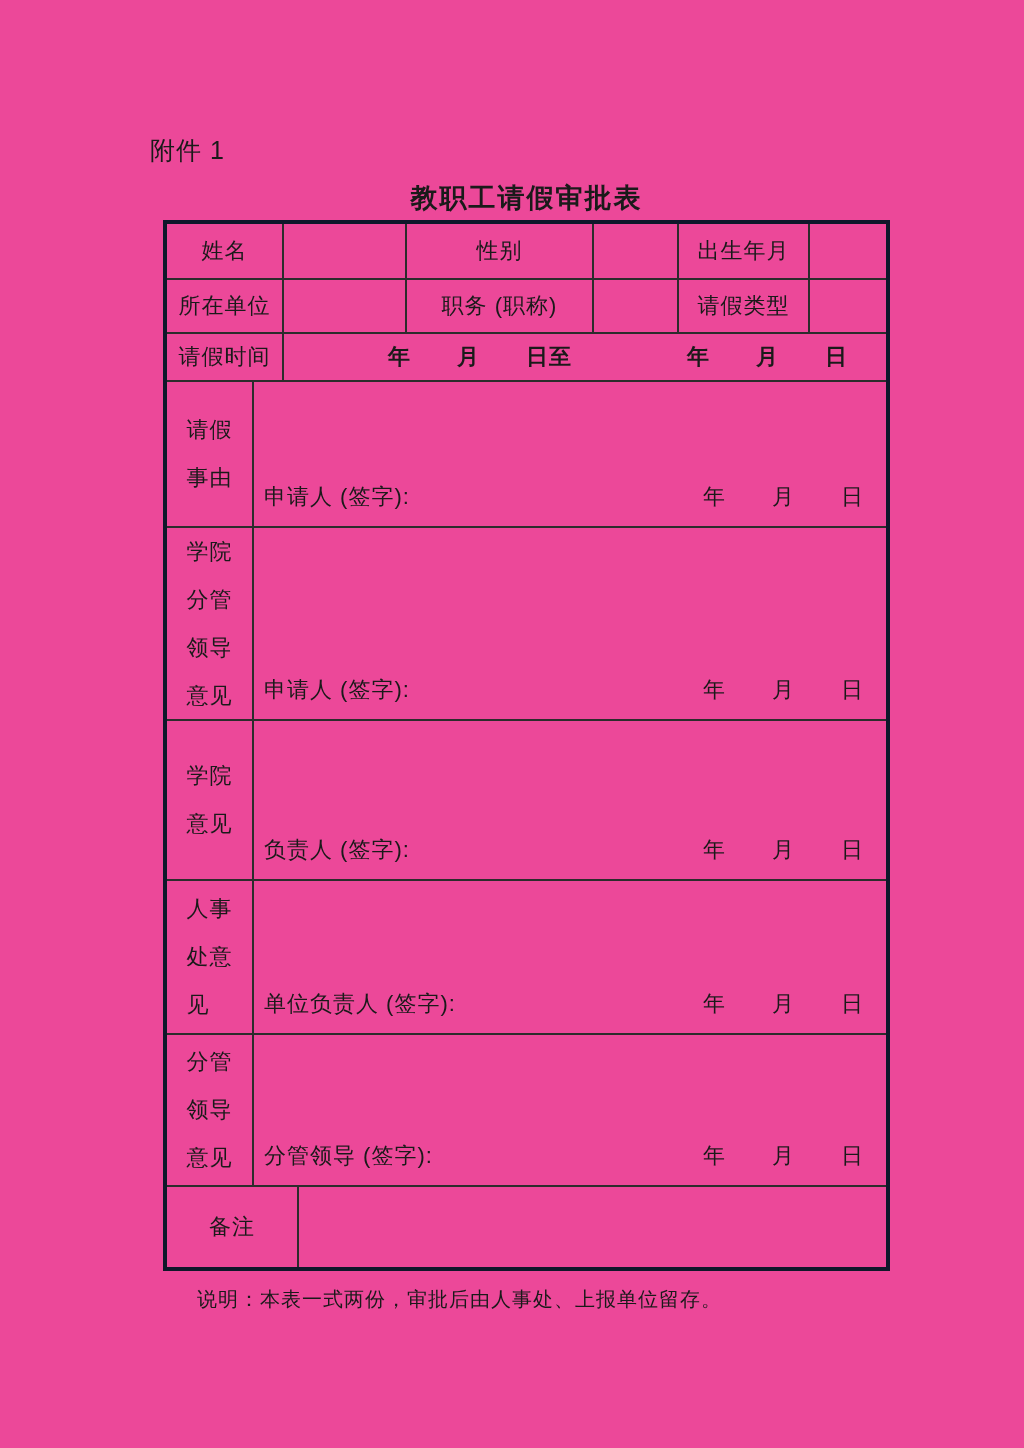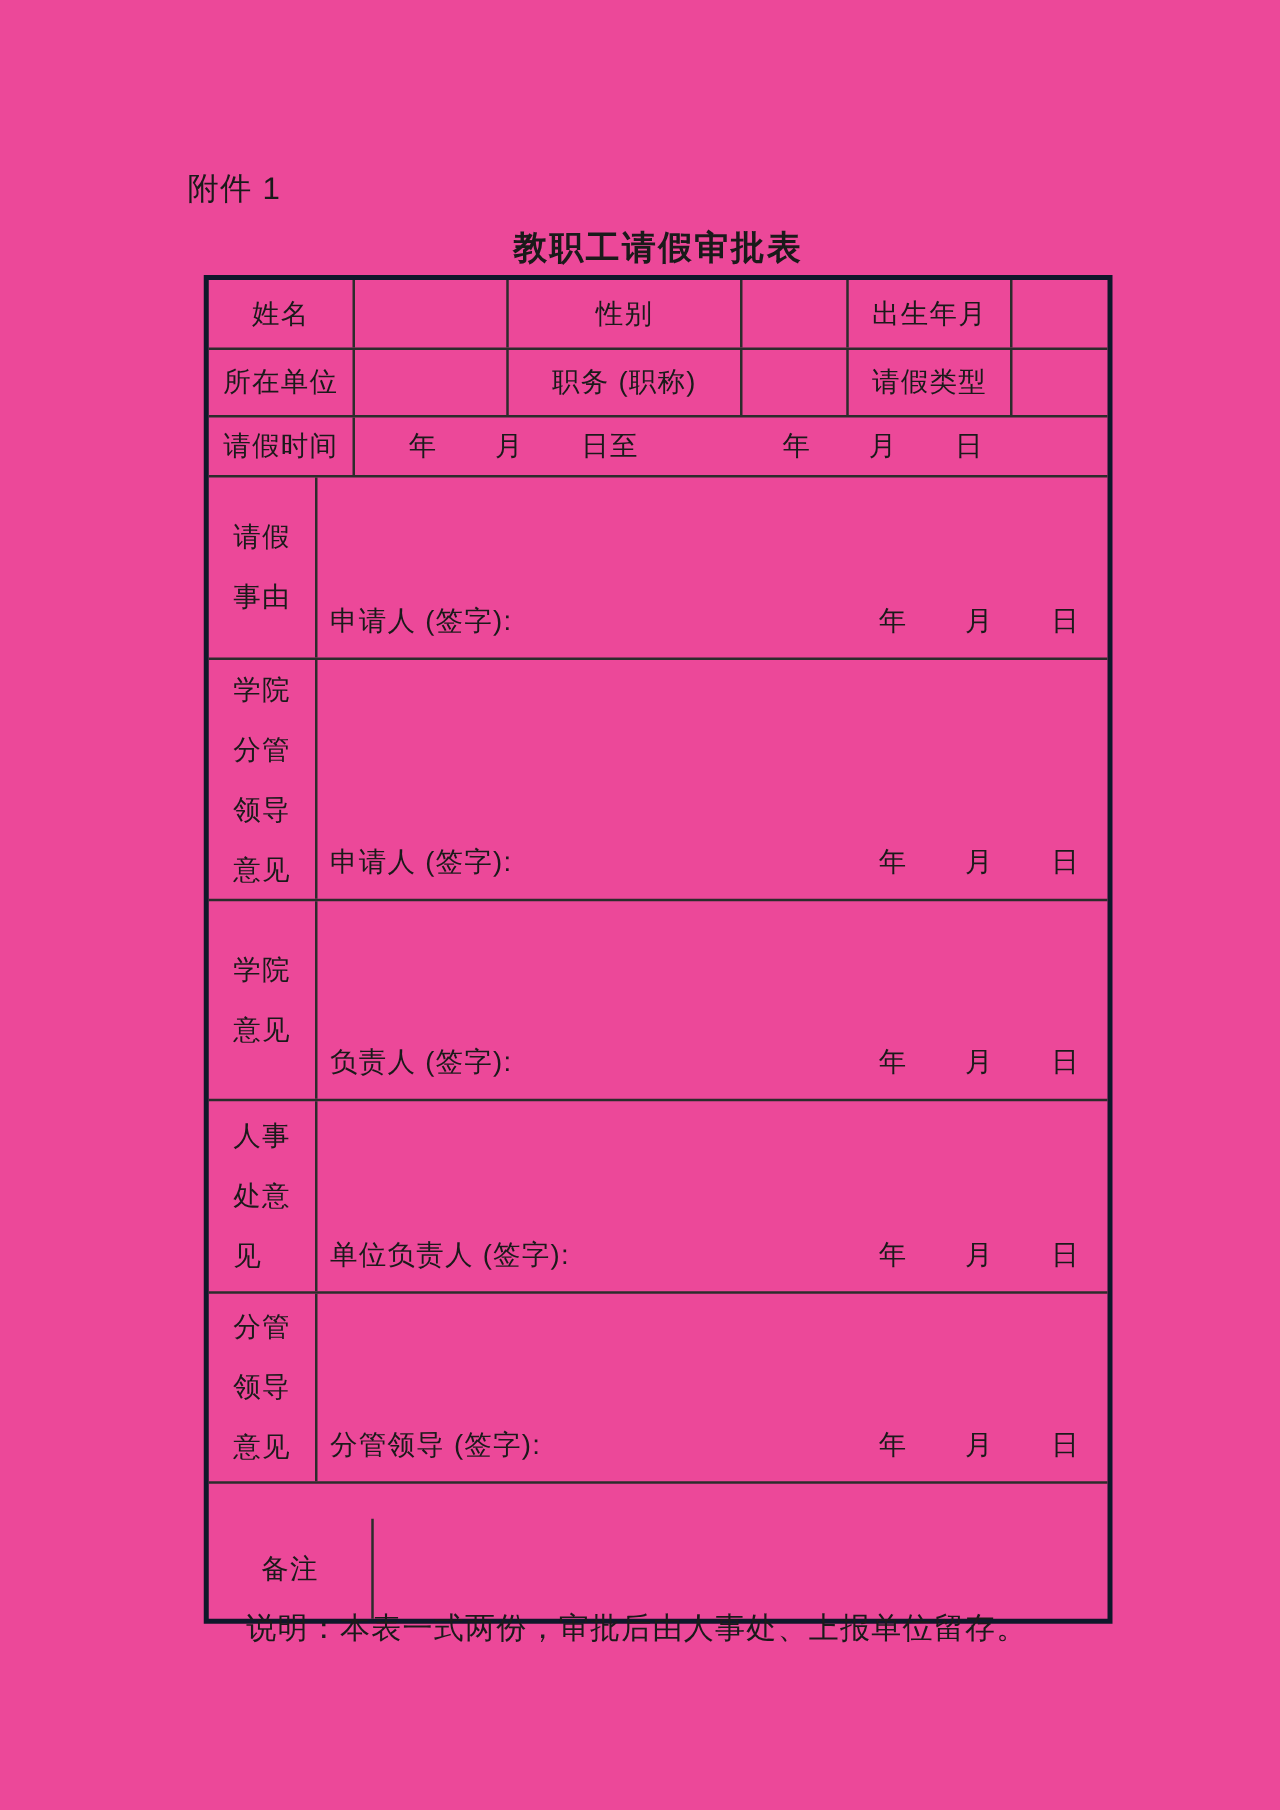--- a/index.html
+++ b/index.html
@@ -39,21 +39,21 @@
     top: 220px;
     width: 727px;
     box-sizing: border-box;
     border: 4px solid #0f172a;
   }
   .row {
     display: flex;
     box-sizing: border-box;
     border-bottom: 2px solid #2c2c2c;
   }
-  .row:last-child { border-bottom: none; margin-top: 28px; }
+  .row:last-child { border-bottom: none; }
   .cell {
     box-sizing: border-box;
     flex: 0 0 auto;
     border-right: 2px solid #2c2c2c;
     display: flex;
     align-items: center;
     justify-content: center;
     font-size: 22px;
     letter-spacing: 1px;
     overflow: hidden;
@@ -84,42 +84,43 @@
   .h7 { height: 154px; }
   .h8 { height: 152px; }
   .h9 { height: 80px; }
 
   .v-label {
     white-space: pre-line;
     line-height: 48px;
   }
   .period-cell {
     justify-content: flex-start;
-    padding-left: 43px;
+    padding-left: 104px;
     white-space: pre;
+    font-weight: bold;
   }
   .sig-cell {
     flex-direction: column;
     justify-content: flex-end;
     align-items: stretch;
     padding: 0 26px 14px 10px;
   }
   .sig-line {
     display: flex;
     justify-content: space-between;
     align-items: baseline;
     font-size: 22px;
     white-space: pre;
   }
   .blank-field { }
   .note {
     position: absolute;
     left: 197px;
     top: 1286px;
-    font-size: 24px;
+    font-size: 20px;
     letter-spacing: 1px;
   }
 </style>
 </head>
 <body>
 
 <div class="page">
 
   <div class="attachment">附件 1</div>
 

